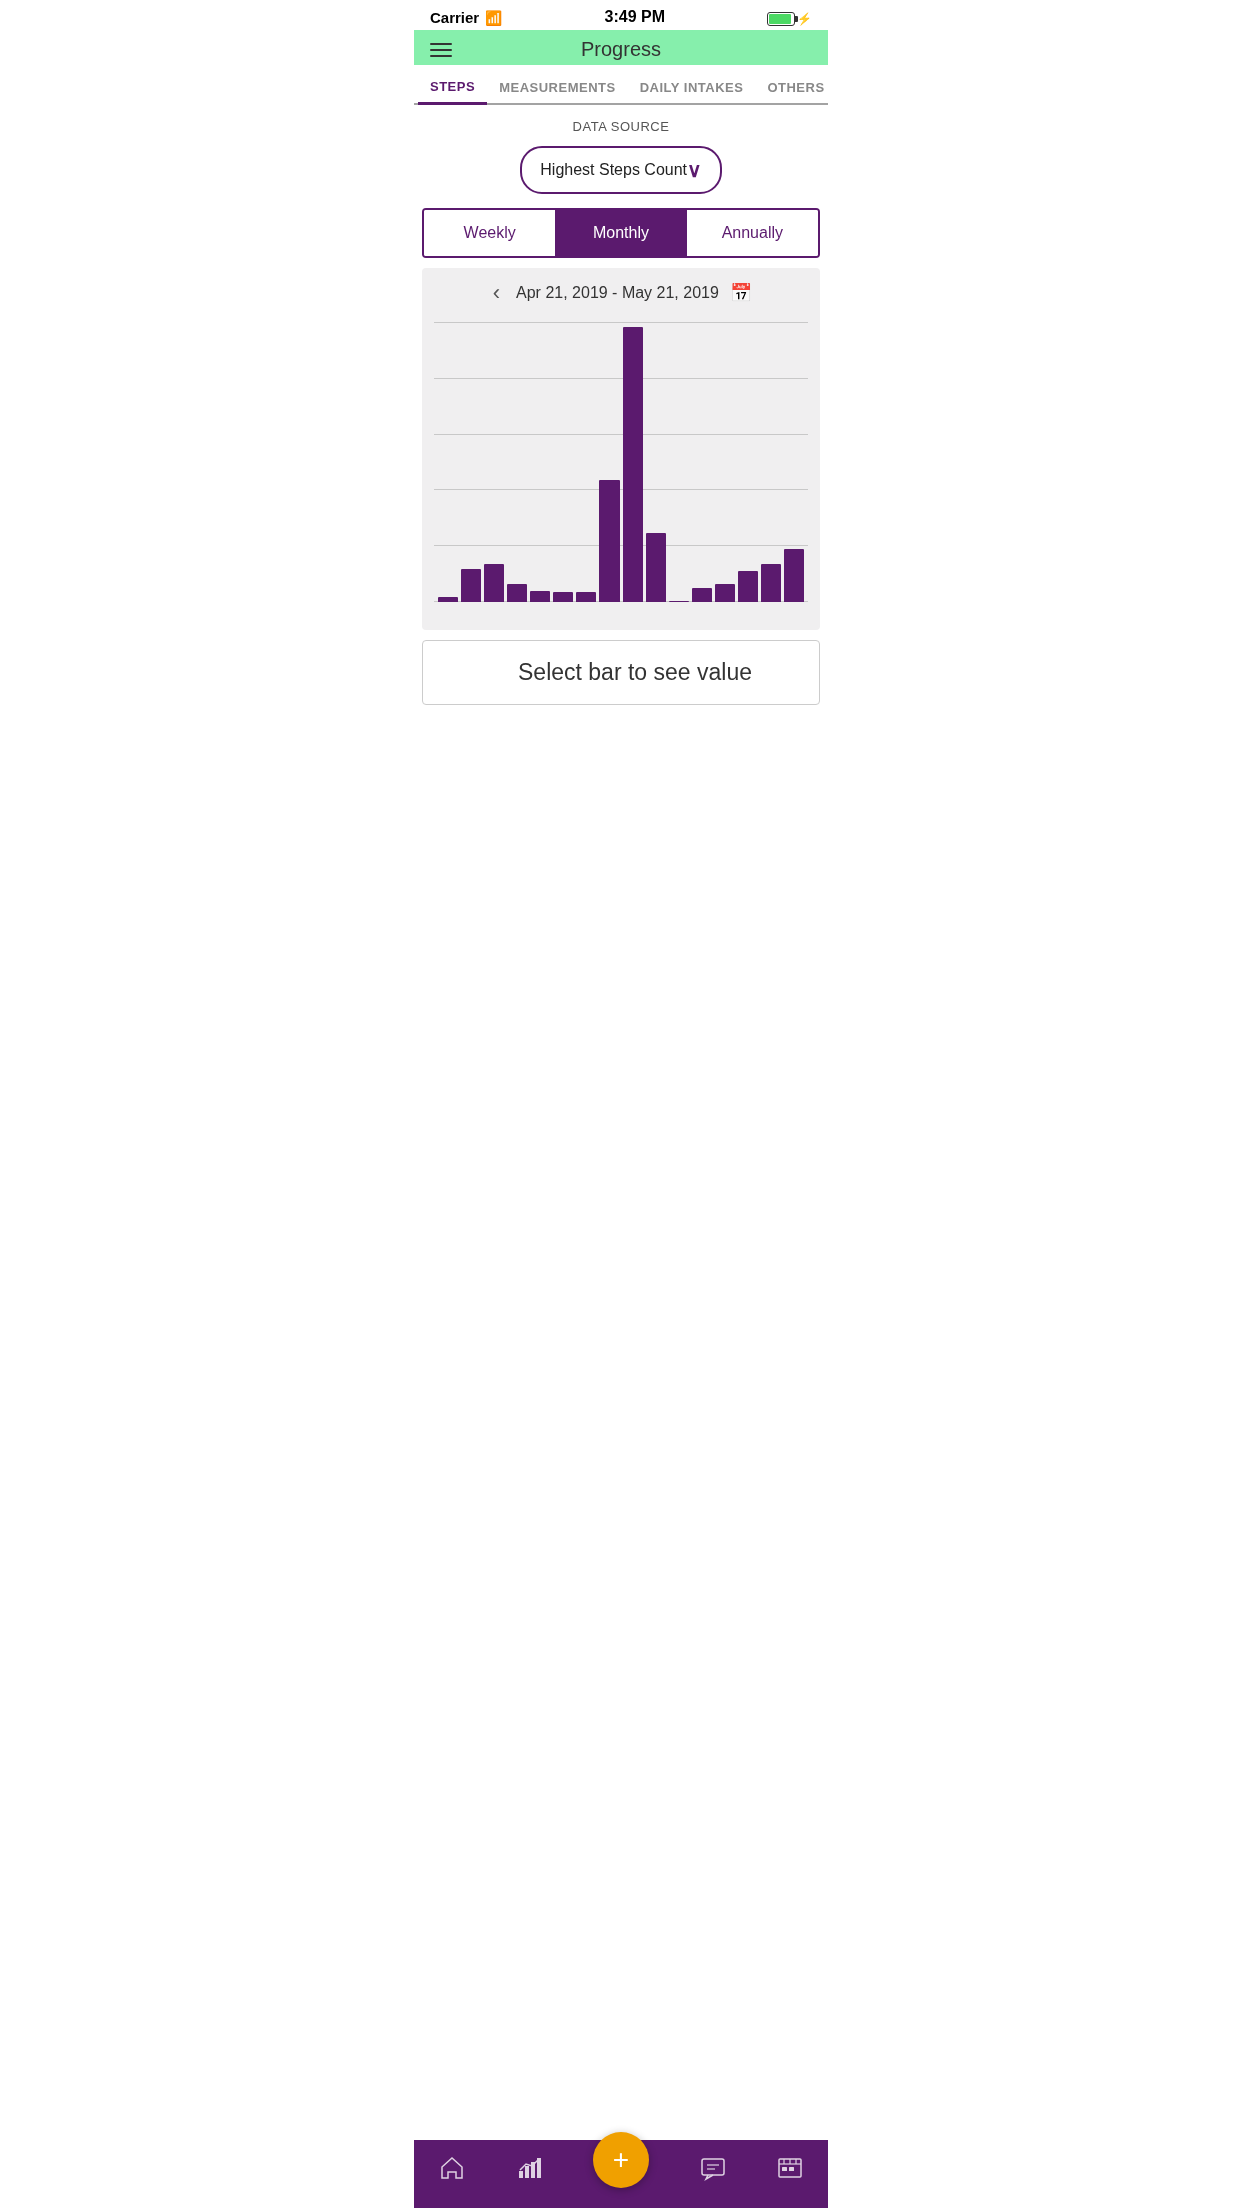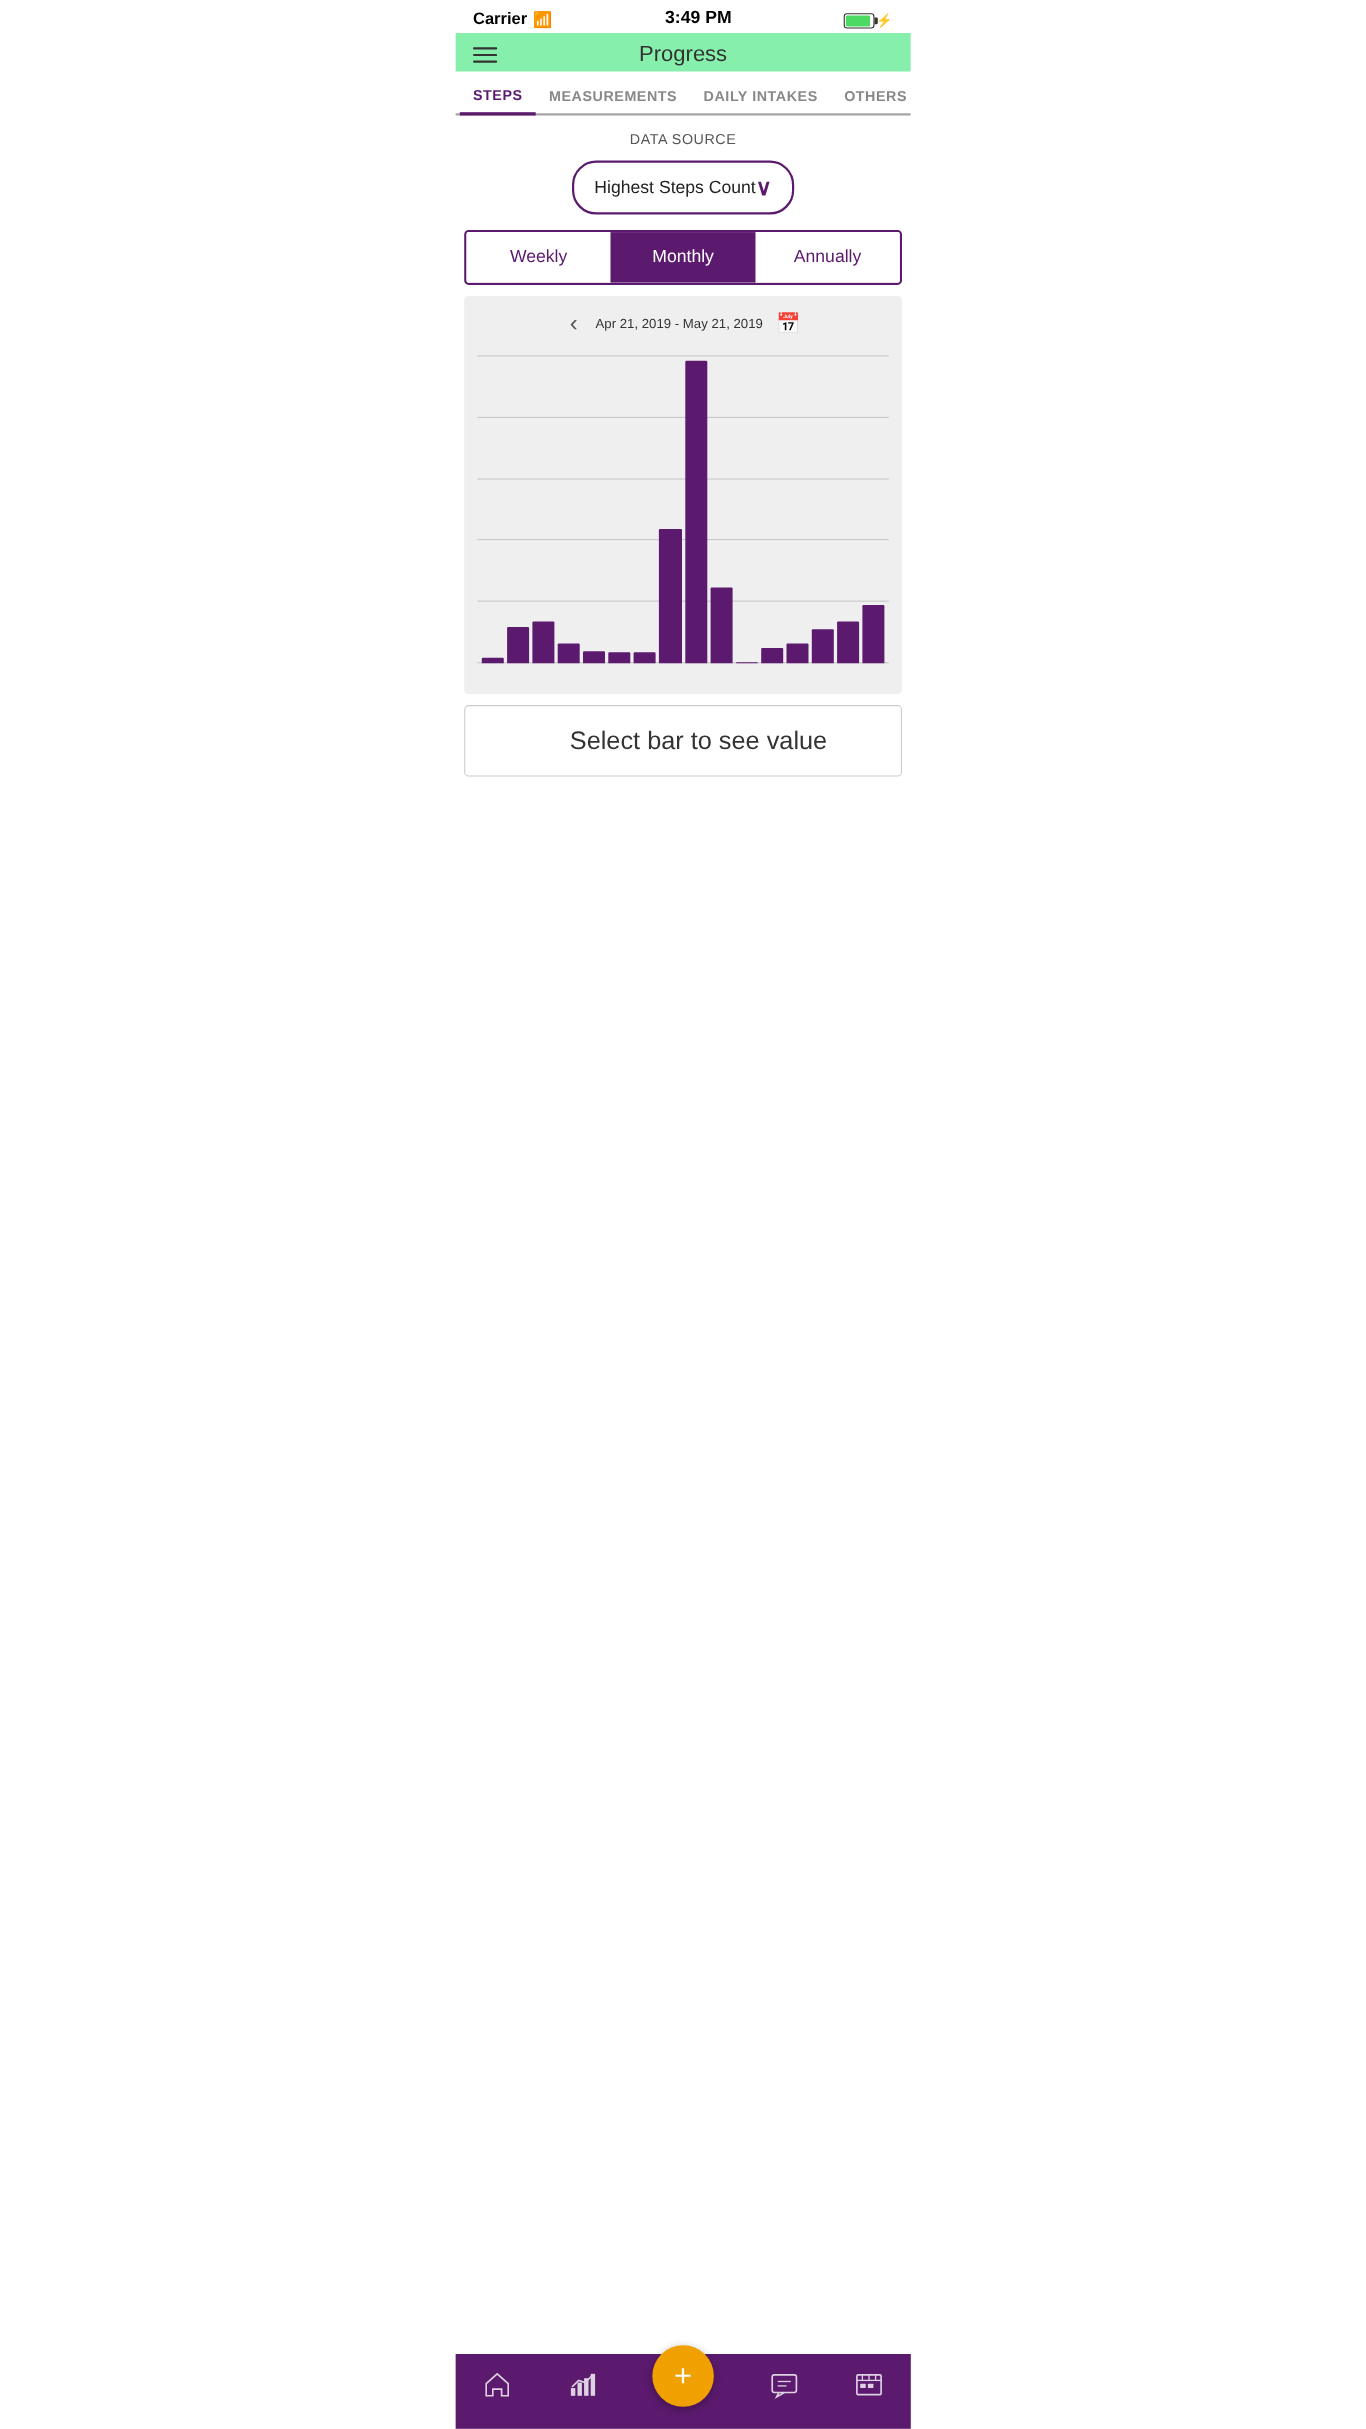--- a/index.html
+++ b/index.html
@@ -162,21 +162,21 @@
       margin-bottom: 16px;
     }
     .date-arrow {
       font-size: 22px;
       color: #555;
       cursor: pointer;
       font-weight: 300;
       padding: 0 4px;
     }
     .date-range {
-      font-size: 12px;
+      font-size: 16px;
       color: #333;
       font-weight: 400;
     }
     .calendar-icon {
       font-size: 18px;
       color: #555;
       cursor: pointer;
     }
 
     

